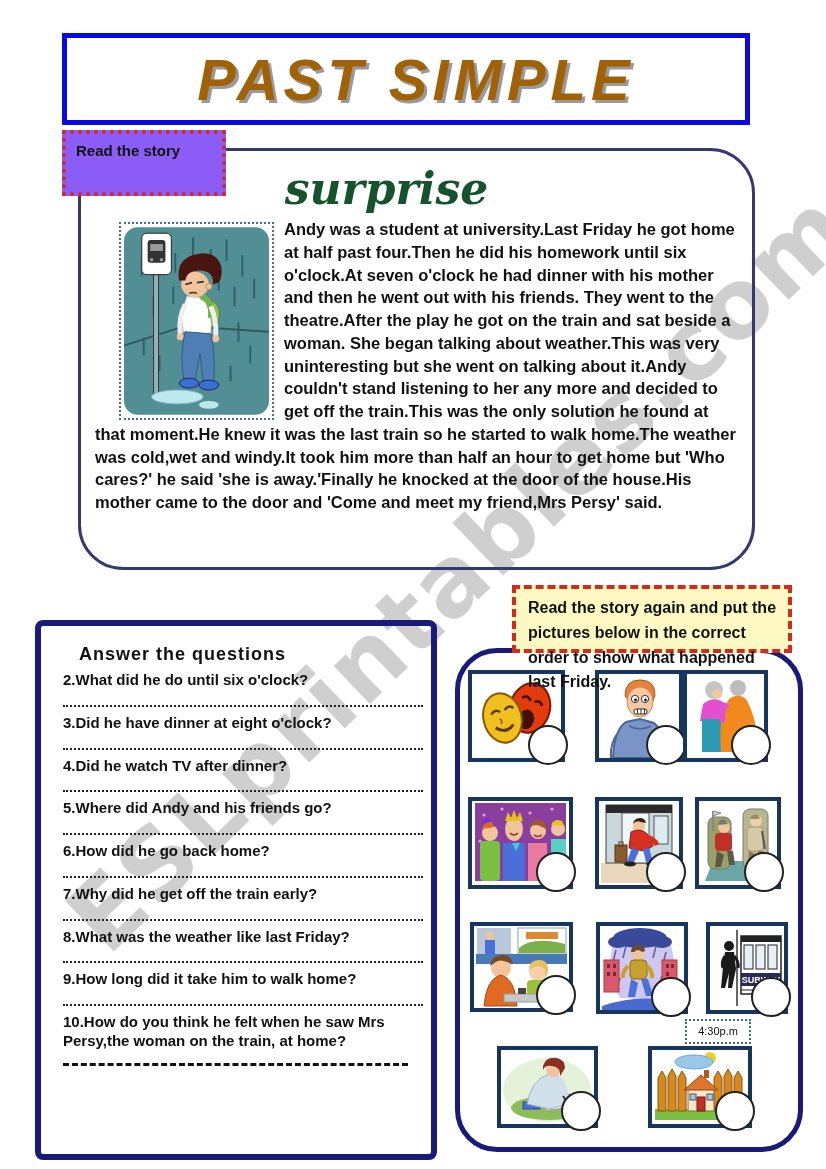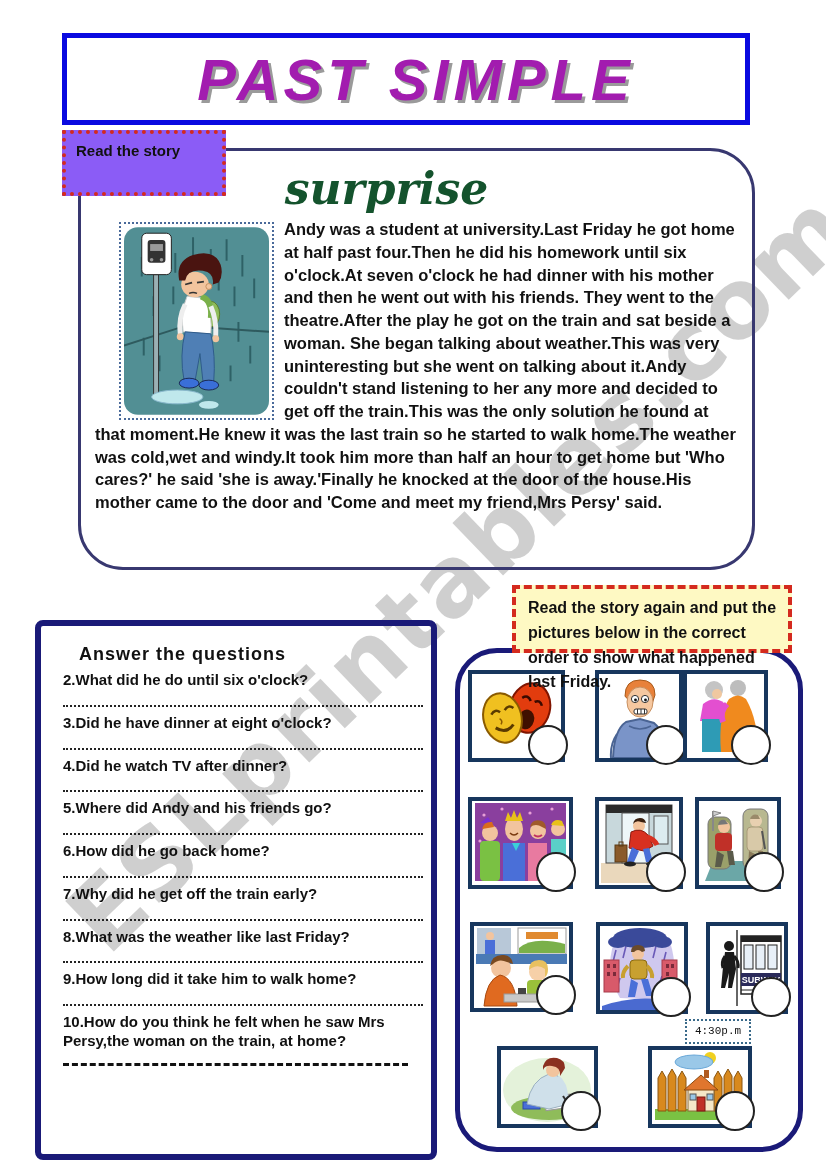--- a/index.html
+++ b/index.html
@@ -14,21 +14,21 @@
     font-size:96px;color:#8f8f8f;opacity:.42;z-index:0;pointer-events:none;
     letter-spacing:2px;white-space:nowrap;
   }
   
   .title-box{
     position:absolute;left:62px;top:33px;width:678px;height:82px;
     border:5px solid #0a0ae0;background:#fff;z-index:2;
     display:flex;align-items:center;justify-content:center;
   }
   .title-text{
-    font-size:58px;font-weight:bold;font-style:italic;color:#a21caf;
+    font-size:58px;font-weight:bold;font-style:italic;color:#a16207;
     text-shadow:3px 3px 0 #9a9a9a;letter-spacing:5px;margin-left:20px;
   }
   
   .read-story{
     position:absolute;left:62px;top:130px;width:146px;height:50px;
     border:4px dotted #d42a1e;background:#8b5cf6;z-index:4;
     font-weight:bold;font-size:15px;padding:8px 0 0 10px;
   }
   
   .story-container{
@@ -75,21 +75,21 @@
     box-sizing:border-box;z-index:2;
   }
   .pic svg{display:block;width:100%;height:100%;}
   .order-circle{
     position:absolute;right:-7px;bottom:-7px;width:36px;height:36px;
     border-radius:50%;background:#fff;border:2px solid #222;z-index:3;
   }
   .time-box{
     position:absolute;left:225px;top:366px;width:62px;height:21px;
     border:2px dotted #3a6a8a;background:#fff;z-index:3;
-    font-family:Liberation Mono, monospace;font-size:11px;text-align:center;line-height:20px;
+    font-family:Liberation Sans, sans-serif;font-size:11px;text-align:center;line-height:20px;
   }
 </style>
 </head>
 <body>
 
 <div class="watermark">ESLprintables.com</div>
 
 <div class="title-box">
   <div class="title-text">PAST SIMPLE</div>
 </div>

